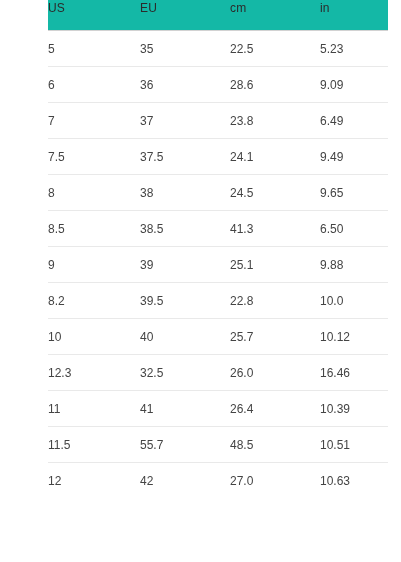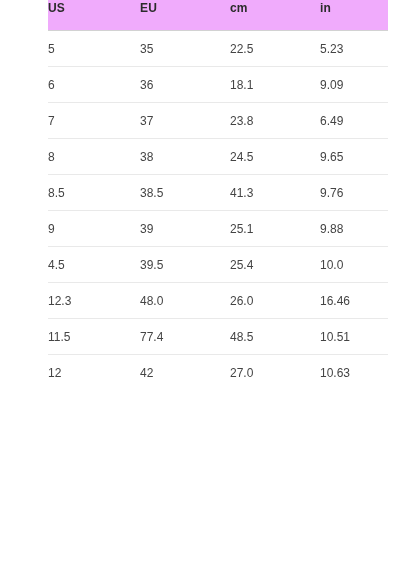--- a/index.html
+++ b/index.html
@@ -30,29 +30,29 @@
   }
 
   table.size-table col.col-us { width: 92px; }
   table.size-table col.col-eu { width: 90px; }
   table.size-table col.col-cm { width: 90px; }
   table.size-table col.col-in { width: 68px; }
 
   thead th {
     text-align: left;
     font-size: 12px;
-    font-weight: bold;
+    font-weight: normal;
     color: #2b2b2b;
     letter-spacing: 0.2px;
     padding: 0 0 13px 0;
     height: 17px;
     vertical-align: top;
     line-height: 17px;
     border-bottom: 1px solid #d2d2d2;
-    background: #f0abfc;
+    background: #14b8a6;
   }
 
   tbody td {
     text-align: left;
     font-size: 12px;
     font-weight: normal;
     color: #444444;
     line-height: 16px;
     height: 35px;
     padding: 0;
@@ -87,62 +87,80 @@
     <tbody id="table-body">
         <tr>
           <td>5</td>
           <td>35</td>
           <td>22.5</td>
           <td>5.23</td>
         </tr>
         <tr>
           <td>6</td>
           <td>36</td>
-          <td>18.1</td>
+          <td>28.6</td>
           <td>9.09</td>
         </tr>
         <tr>
           <td>7</td>
           <td>37</td>
           <td>23.8</td>
           <td>6.49</td>
+        </tr>
+        <tr>
+          <td>7.5</td>
+          <td>37.5</td>
+          <td>24.1</td>
+          <td>9.49</td>
         </tr>
         <tr>
           <td>8</td>
           <td>38</td>
           <td>24.5</td>
           <td>9.65</td>
         </tr>
         <tr>
           <td>8.5</td>
           <td>38.5</td>
           <td>41.3</td>
-          <td>9.76</td>
+          <td>6.50</td>
         </tr>
         <tr>
           <td>9</td>
           <td>39</td>
           <td>25.1</td>
           <td>9.88</td>
         </tr>
         <tr>
-          <td>4.5</td>
+          <td>8.2</td>
           <td>39.5</td>
-          <td>25.4</td>
+          <td>22.8</td>
           <td>10.0</td>
         </tr>
         <tr>
+          <td>10</td>
+          <td>40</td>
+          <td>25.7</td>
+          <td>10.12</td>
+        </tr>
+        <tr>
           <td>12.3</td>
-          <td>48.0</td>
+          <td>32.5</td>
           <td>26.0</td>
           <td>16.46</td>
         </tr>
         <tr>
+          <td>11</td>
+          <td>41</td>
+          <td>26.4</td>
+          <td>10.39</td>
+        </tr>
+        <tr>
           <td>11.5</td>
-          <td>77.4</td>
+          <td>55.7</td>
           <td>48.5</td>
           <td>10.51</td>
         </tr>
         <tr>
           <td>12</td>
           <td>42</td>
           <td>27.0</td>
           <td>10.63</td>
         </tr>
       </tbody>

